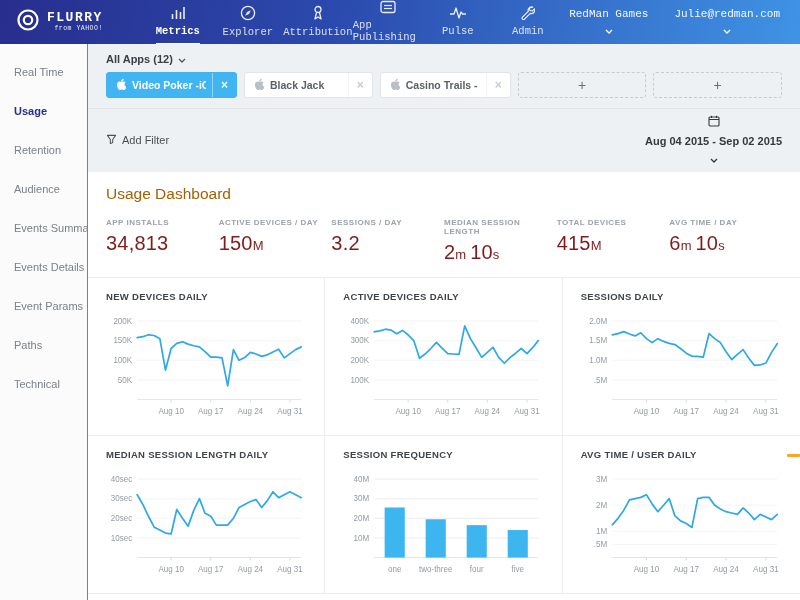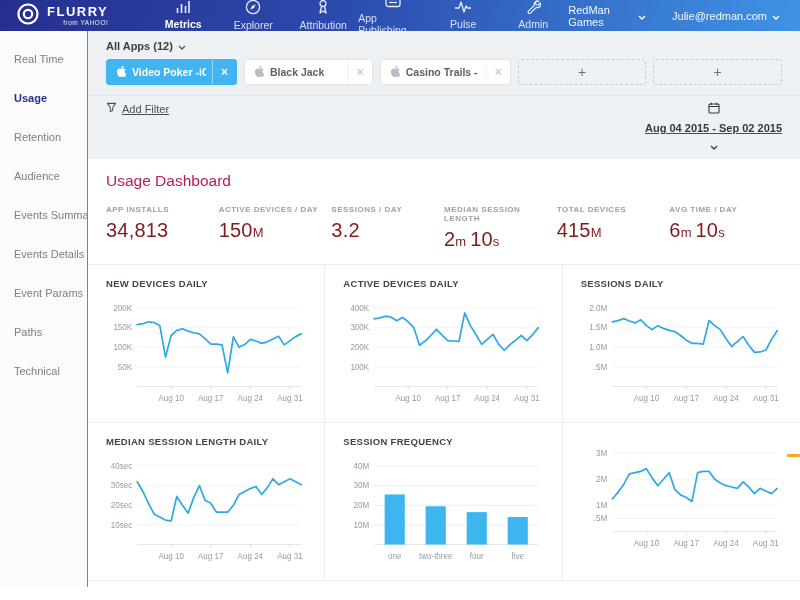--- a/index.html
+++ b/index.html
@@ -1,33 +1,33 @@
 <!DOCTYPE html>
 <html><head>
 <meta charset="utf-8">
 <style>
   * { box-sizing: border-box; margin: 0; padding: 0; }
   html, body { width: 800px; height: 600px; overflow: hidden; }
   body { font-family: "Liberation Sans", sans-serif; background: #fff; position: relative; }
 
   
-  .topnav { height: 31px; background: linear-gradient(100deg, #272e8e 0%, #2b4aad 42%, #3f93e5 100%);
-            display: flex; align-items: stretch; color: #fff; }
+  .topnav { height: 44px; background: linear-gradient(100deg, #272e8e 0%, #2b4aad 42%, #3f93e5 100%);
+            display: flex; align-items: stretch; color: #fff; font-family: Liberation Mono, monospace; }
   .brand { display: flex; align-items: center; gap: 7px; padding: 0 14px 0 16px; }
   .brand-text { line-height: 1; }
   .brand-name { font-size: 13px; font-weight: bold; letter-spacing: 1.5px; }
   .brand-sub { font-size: 6.5px; text-align: right; margin-top: 2px; opacity: .9; letter-spacing: .5px; }
   .nav-items { display: flex; margin-left: 26px; }
   .nav-item { display: flex; flex-direction: column; align-items: center; justify-content: center;
               padding: 6px 0 0 0; width: 70px; cursor: pointer; }
   .nav-item .lbl { font-size: 10.5px; color: rgba(255,255,255,.82); padding-bottom: 6px; border-bottom: 2px solid transparent; }
   .nav-item.active .lbl { color: #fff; font-weight: bold; border-bottom-color: #fff; }
   .nav-item svg { opacity: .9; }
   .nav-right { margin-left: auto; display: flex; align-items: center; gap: 26px; padding-right: 20px; }
-  .nav-drop { font-size: 11px; color: rgba(255,255,255,.95); display: flex; align-items: center; gap: 5px; cursor: pointer; }
+  .nav-drop { font-size: 11px; color: rgba(255,255,255,.95); display: flex; align-items: center; gap: 5px; cursor: pointer; flex-direction: column; }
 
   
   .main-row { display: flex; height: 556px; }
   .sidebar { width: 88px; background: #fbfbfc; border-right: 1px solid #ec4899; padding-top: 22px; flex-shrink: 0; }
   .side-item { font-size: 11px; color: #7a8087; padding-left: 14px; margin-bottom: 27px; cursor: pointer; white-space: nowrap; }
   .side-item.active { color: #2b2d8e; font-weight: bold; }
   .content { flex: 1; display: flex; flex-direction: column; min-width: 0; }
 
   
   .filterbar { background: #eef1f3; padding: 9px 18px 0 18px; }
@@ -37,27 +37,27 @@
           border: 1px solid #e1e4e8; border-radius: 3px; font-size: 10.5px; font-weight: bold; color: #5a6068;
           padding: 0 0 0 9px; cursor: pointer; }
   .chip .chip-label { flex: 1; white-space: nowrap; overflow: hidden; }
   .chip .chip-x { width: 24px; align-self: stretch; display: flex; align-items: center; justify-content: center;
                   color: #c6ccd2; font-size: 12px; border-left: 1px solid #f0f2f4; cursor: pointer; }
   .chip.selected { background: #41b4f2; border-color: #41b4f2; color: #fff; }
   .chip.selected .chip-x { color: rgba(255,255,255,.95); border-left-color: rgba(255,255,255,.45); }
   .chip-add { height: 26px; width: 131px; border: 1px dashed #c7ccd3; border-radius: 3px; background: transparent;
               color: #6a7077; display: flex; align-items: center; justify-content: center; font-size: 14px; cursor: pointer; }
   .filter-row { border-top: 1px solid #e2e5e8; margin: 0 -18px; padding: 6px 18px 7px 18px;
-                display: flex; align-items: flex-start; font-size: 11px; color: #4a5056; text-decoration: underline; }
+                display: flex; align-items: center; font-size: 11px; color: #4a5056; }
   .add-filter { display: flex; align-items: center; gap: 5px; cursor: pointer; }
   .date-range { margin-left: auto; display: flex; align-items: center; gap: 6px; font-weight: bold; color: #34393f; cursor: pointer; flex-direction: column; }
 
   
   .page-body { background: #fff; flex: 1; }
-  .page-title { font-size: 15.5px; color: #be185d; padding: 13px 18px 13px 18px; font-weight: 500; }
+  .page-title { font-size: 15.5px; color: #a16207; padding: 13px 18px 13px 18px; font-weight: 500; }
   .metrics-row { display: flex; padding: 2px 18px 13px 18px; }
   .metric { flex: 1; }
   .metric-label { font-size: 8px; letter-spacing: .5px; color: #9ba2a9; font-weight: bold; }
   .metric-value { font-size: 20px; color: #7f1d1d; margin-top: 5px; letter-spacing: .2px; }
   .metric-value .u { font-size: 13px; }
 
   .charts-grid { border-top: 1px solid #ebedef; display: flex; flex-wrap: wrap; }
   .chart-cell { width: 33.333%; height: 158px; border-right: 1px solid #ebedef; border-bottom: 1px solid #ebedef;
                 padding: 13px 12px 0 18px; }
   .chart-cell:nth-child(3n) { border-right: none; }
@@ -359,20 +359,21 @@
               <text x="51.375" y="108" text-anchor="middle">one</text>
               <rect x="82.125" y="56.32954545454546" width="20" height="37.67045454545454" fill="#3db6f0"></rect>
               <text x="92.125" y="108" text-anchor="middle">two-three</text>
               <rect x="122.875" y="62.125" width="20" height="31.875" fill="#3db6f0"></rect>
               <text x="132.875" y="108" text-anchor="middle">four</text>
               <rect x="163.625" y="66.95454545454547" width="20" height="27.045454545454533" fill="#3db6f0"></rect>
               <text x="173.625" y="108" text-anchor="middle">five</text>
             </svg>
           </div>
           <div class="chart-cell">
+            <div class="chart-title">AVG TIME / USER DAILY</div>
             <svg viewBox="0 0 205 122" preserveAspectRatio="none">
               <line x1="31" y1="16.72727272727272" x2="194" y2="16.72727272727272" stroke="#f3f4f6" stroke-width="1"></line>
               <text x="26" y="19.52727272727272" text-anchor="end">3M</text>
               <line x1="31" y1="42.484848484848484" x2="194" y2="42.484848484848484" stroke="#f3f4f6" stroke-width="1"></line>
               <text x="26" y="45.28484848484848" text-anchor="end">2M</text>
               <line x1="31" y1="68.24242424242425" x2="194" y2="68.24242424242425" stroke="#f3f4f6" stroke-width="1"></line>
               <text x="26" y="71.04242424242425" text-anchor="end">1M</text>
               <line x1="31" y1="81.12121212121212" x2="194" y2="81.12121212121212" stroke="#f3f4f6" stroke-width="1"></line>
               <text x="26" y="83.92121212121212" text-anchor="end">.5M</text>
               <line x1="31" y1="94" x2="194" y2="94" stroke="#e3e5e8" stroke-width="1"></line>

